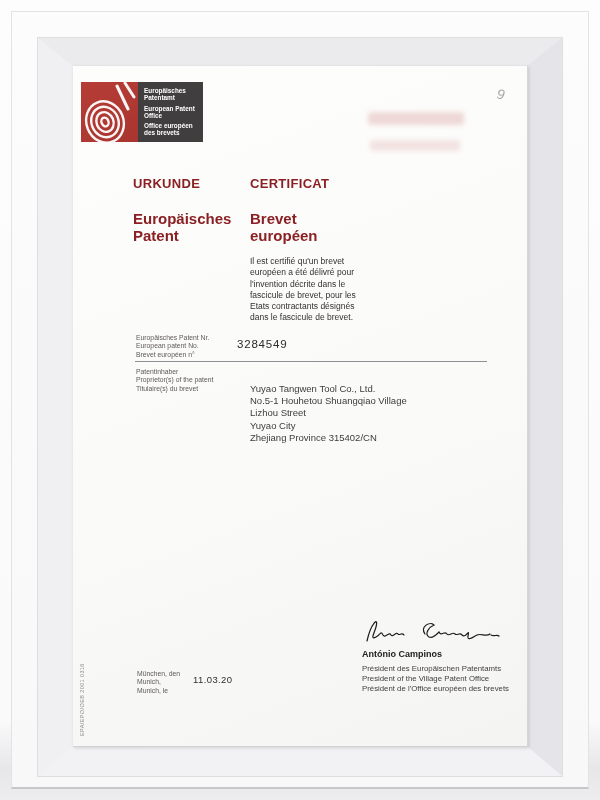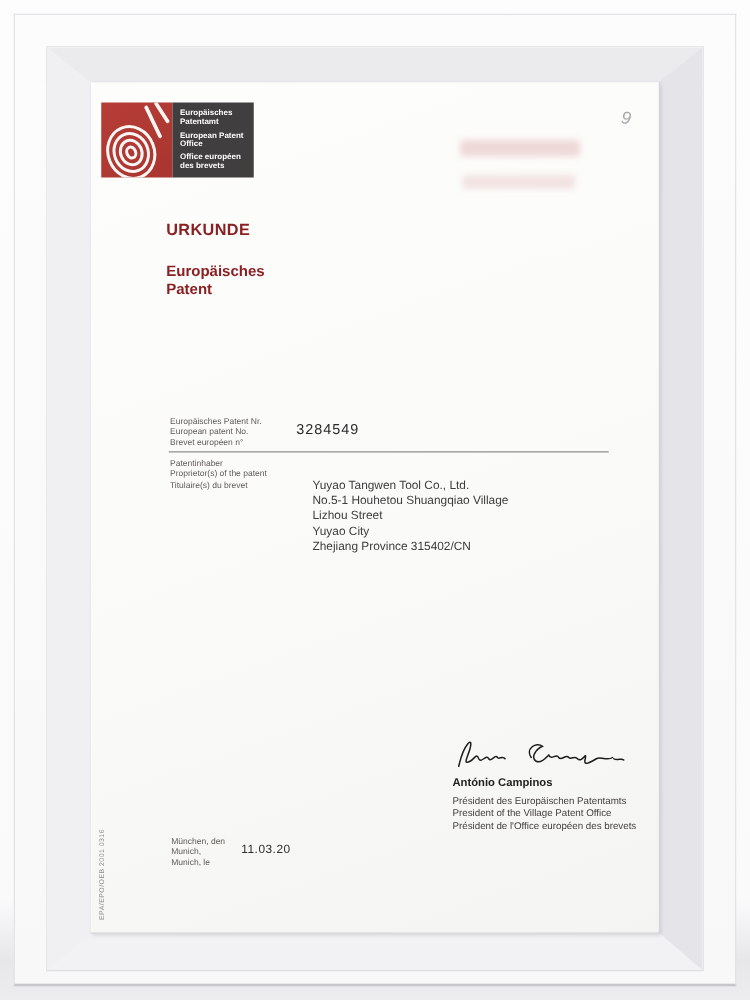--- a/index.html
+++ b/index.html
@@ -54,31 +54,31 @@
   }
   .bleed{position:absolute;border-radius:3px;filter:blur(2.5px);}
   .bleed-1{left:295px;top:46px;width:96px;height:13px;background:rgba(190,90,90,.22);}
   .bleed-2{left:297px;top:74px;width:90px;height:11px;background:rgba(190,100,100,.16);}
   
   .columns{
     position:absolute;left:60px;top:110px;width:356px;
     display:grid;grid-template-columns:110px 116px 114px;column-gap:7px;
   }
   .col-title{margin:0 0 19px 0;font-size:13px;font-weight:bold;color:#8a2023;letter-spacing:.3px;}
-  .col-sub{margin:0 0 12px 0;font-size:12px;font-weight:bold;color:#8a2023;}
+  .col-sub{margin:0 0 12px 0;font-size:15px;font-weight:bold;color:#8a2023;}
   .col-body{margin:0;font-size:8.5px;line-height:11.3px;color:#33302f;}
   
   .small-label{font-size:6.8px;line-height:8.3px;color:#5e5a57;}
   .field-number-labels{position:absolute;left:63px;top:268px;}
   .patent-number{position:absolute;left:164px;top:272px;font-size:11.5px;letter-spacing:.8px;color:#2b2b2b;}
   .rule{position:absolute;left:62px;top:295px;width:352px;height:1px;background:#8f8f93;}
   .field-prop-labels{position:absolute;left:63px;top:302px;}
   .address{position:absolute;left:177px;top:317px;font-size:9.5px;line-height:12.2px;color:#3c3c3c;}
   
-  .signature-block{position:absolute;left:289px;top:520px;width:150px;}
+  .signature-block{position:absolute;left:289px;top:548px;width:150px;}
   .signature-script{display:block;}
   .signatory-name{font-size:9px;font-weight:bold;color:#222;margin-top:1px;}
   .signatory-titles{margin-top:5px;font-size:7.8px;line-height:10.2px;color:#45413f;}
   
   .date-labels{position:absolute;left:64px;top:604px;}
   .date-value{position:absolute;left:120px;top:608px;font-size:9.5px;font-weight:normal;letter-spacing:.4px;color:#2e2e2e;}
   
   .form-code{
     position:absolute;left:6px;top:560px;height:110px;width:10px;
     writing-mode:vertical-rl;transform:rotate(180deg);
@@ -119,20 +119,25 @@
 
     <div class="pencil-mark">9</div>
     <div class="bleed bleed-1"></div>
     <div class="bleed bleed-2"></div>
 
     <div class="columns">
       <div>
         <h2 class="col-title">URKUNDE</h2>
         <h3 class="col-sub">Europäisches Patent</h3>
       </div>
+      <div>
+        <h2 class="col-title">CERTIFICAT</h2>
+        <h3 class="col-sub">Brevet européen</h3>
+        <p class="col-body">Il est certifié qu'un brevet européen a été délivré pour l'invention décrite dans le fascicule de brevet, pour les Etats contractants désignés dans le fascicule de brevet.</p>
+      </div>
     </div>
 
     <div class="field-number-labels">
       <div class="small-label">Europäisches Patent Nr.</div>
       <div class="small-label">European patent No.</div>
       <div class="small-label">Brevet européen n°</div>
     </div>
     <div class="patent-number">3284549</div>
     <div class="rule"></div>
 

